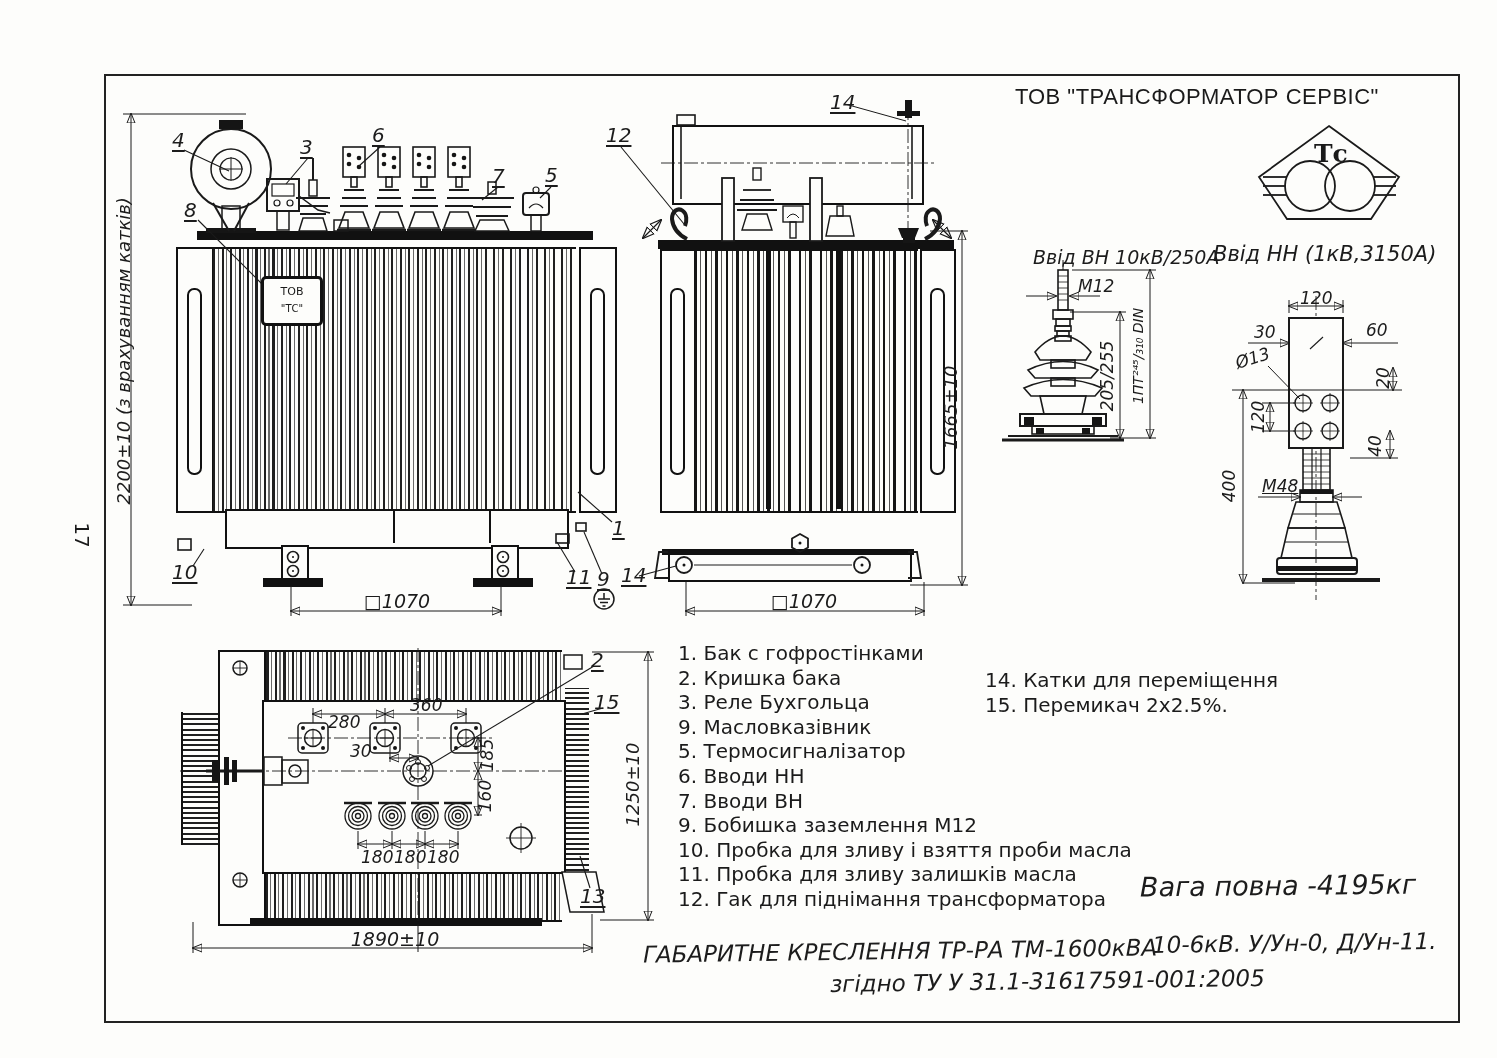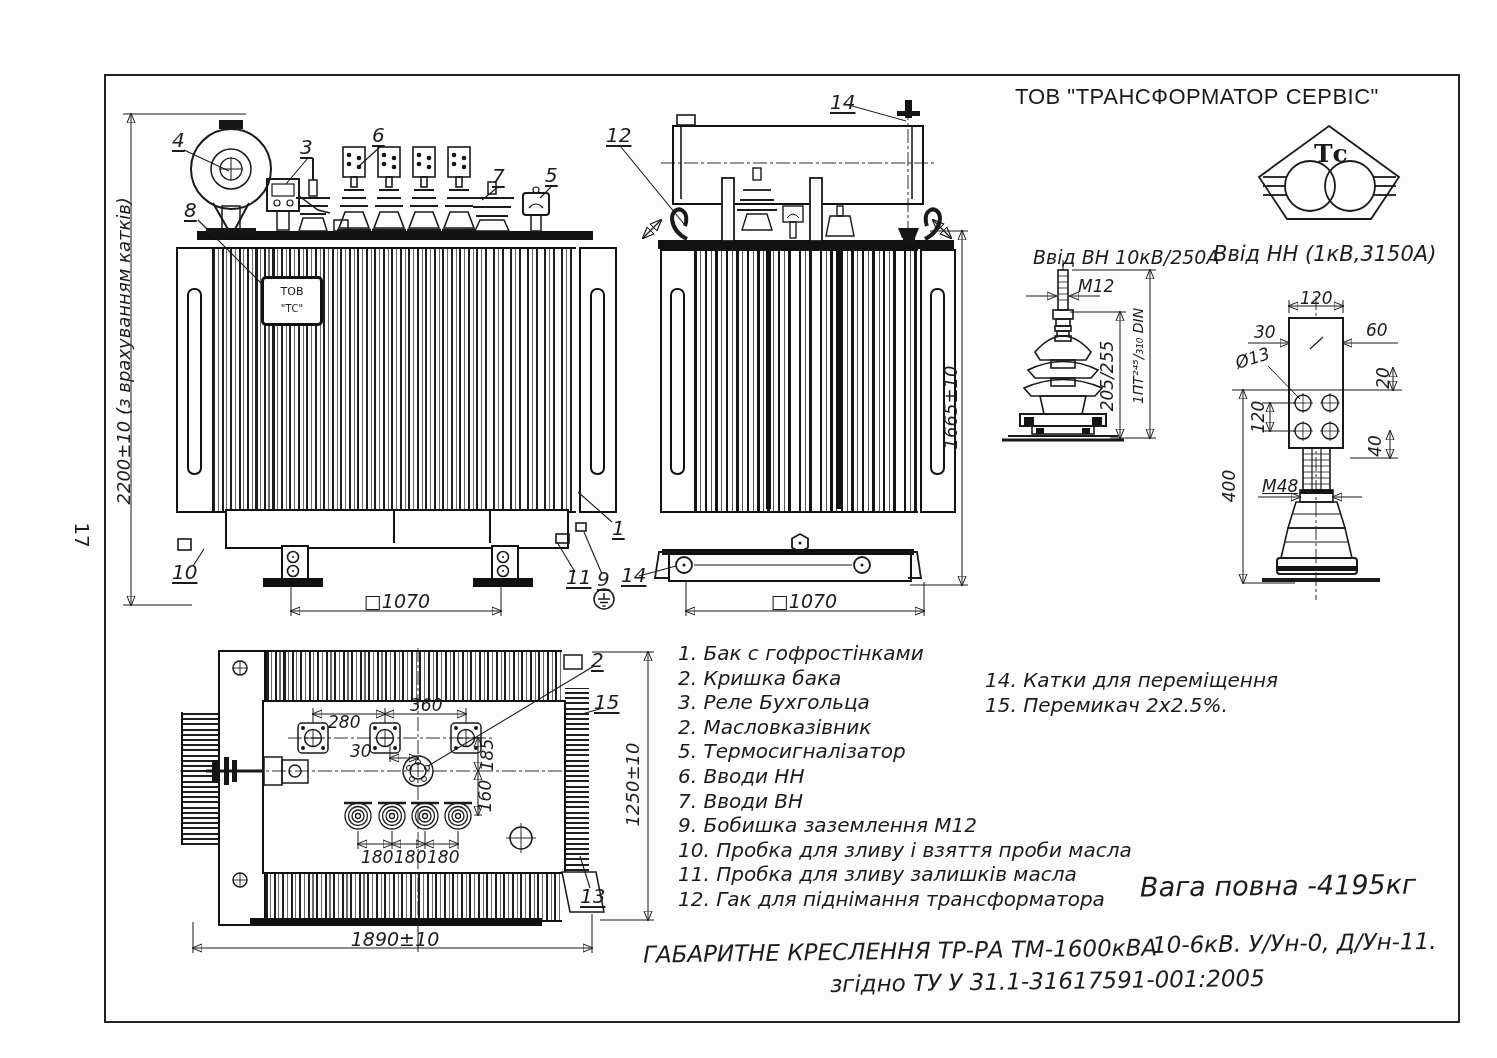--- a/index.html
+++ b/index.html
@@ -6,21 +6,21 @@
   #page{position:relative;width:1497px;height:1058px;background:#fdfdfb;overflow:hidden;
         font-family:"DejaVu Sans",sans-serif;color:#1a1a1a;}
   .abs{position:absolute;}
   .frame{border:2px solid #222;}
   .txt{font-style:italic;white-space:nowrap;color:#1c1c1c;}
   .callout{font-size:20px;text-decoration:underline;text-underline-offset:3px;}
   .dim{font-size:17px;}
   .dimb{font-size:19px;}
   .rot{transform:rotate(-90deg);transform-origin:center;text-align:center;}
   .rotcw{transform:rotate(90deg);transform-origin:center;text-align:center;}
-  .list{font-size:20px;font-style:italic;line-height:24.6px;white-space:nowrap;color:#1b1b1b;}
+  .list{font-size:20px;line-height:24.6px;white-space:nowrap;color:#1b1b1b;}
   .fins-v{background:repeating-linear-gradient(90deg,#1f1f1f 0 2px,transparent 2px 4.5px,#6b6b6b 4.5px 5.5px,transparent 5.5px 8.5px);}
   .fins-v2{background:repeating-linear-gradient(90deg,#151515 0 2.5px,transparent 2.5px 6px,#555 6px 7px,transparent 7px 10.5px);}
   .fins-h{background:repeating-linear-gradient(0deg,#1f1f1f 0 2px,transparent 2px 5.2px);}
   .tb{border-top:2.5px solid #111;border-bottom:2.5px solid #111;}
   svg{position:absolute;left:0;top:0;}
   svg line,svg path,svg rect,svg circle,svg polyline,svg polygon{stroke:#1a1a1a;fill:none;}
   svg .f{fill:#151515;stroke:none;}
   svg .wf{fill:#fdfdfb;}
 </style>
 </head>
@@ -560,21 +560,21 @@
   <div class="abs txt dim rot" style="left:1368px;top:368px;width:30px;">20</div>
   <div class="abs txt dim rot" style="left:1238px;top:407px;width:40px;">120</div>
   <div class="abs txt dim rot" style="left:1360px;top:436px;width:30px;">40</div>
   <div class="abs txt dim rot" style="left:1204px;top:476px;width:50px;">400</div>
   <div class="abs txt dim" style="left:1262px;top:476px;text-decoration:underline;">М48</div>
 
   <div class="abs" style="left:678px;top:641px;">
     <div class="list">1. Бак с гофростінками</div>
     <div class="list">2. Кришка бака</div>
     <div class="list">3. Реле Бухгольца</div>
-    <div class="list">2. Масловказівник</div>
+    <div class="list">9. Масловказівник</div>
     <div class="list">5. Термосигналізатор</div>
     <div class="list">6. Вводи НН</div>
     <div class="list">7. Вводи ВН</div>
     <div class="list">9. Бобишка заземлення М12</div>
     <div class="list">10. Пробка для зливу і взяття проби масла</div>
     <div class="list">11. Пробка для зливу залишків масла</div>
     <div class="list">12. Гак для піднімання трансформатора</div>
   </div>
   <div class="abs" style="left:985px;top:668px;">
     <div class="list" style="line-height:25.4px;">14. Катки для переміщення</div>

